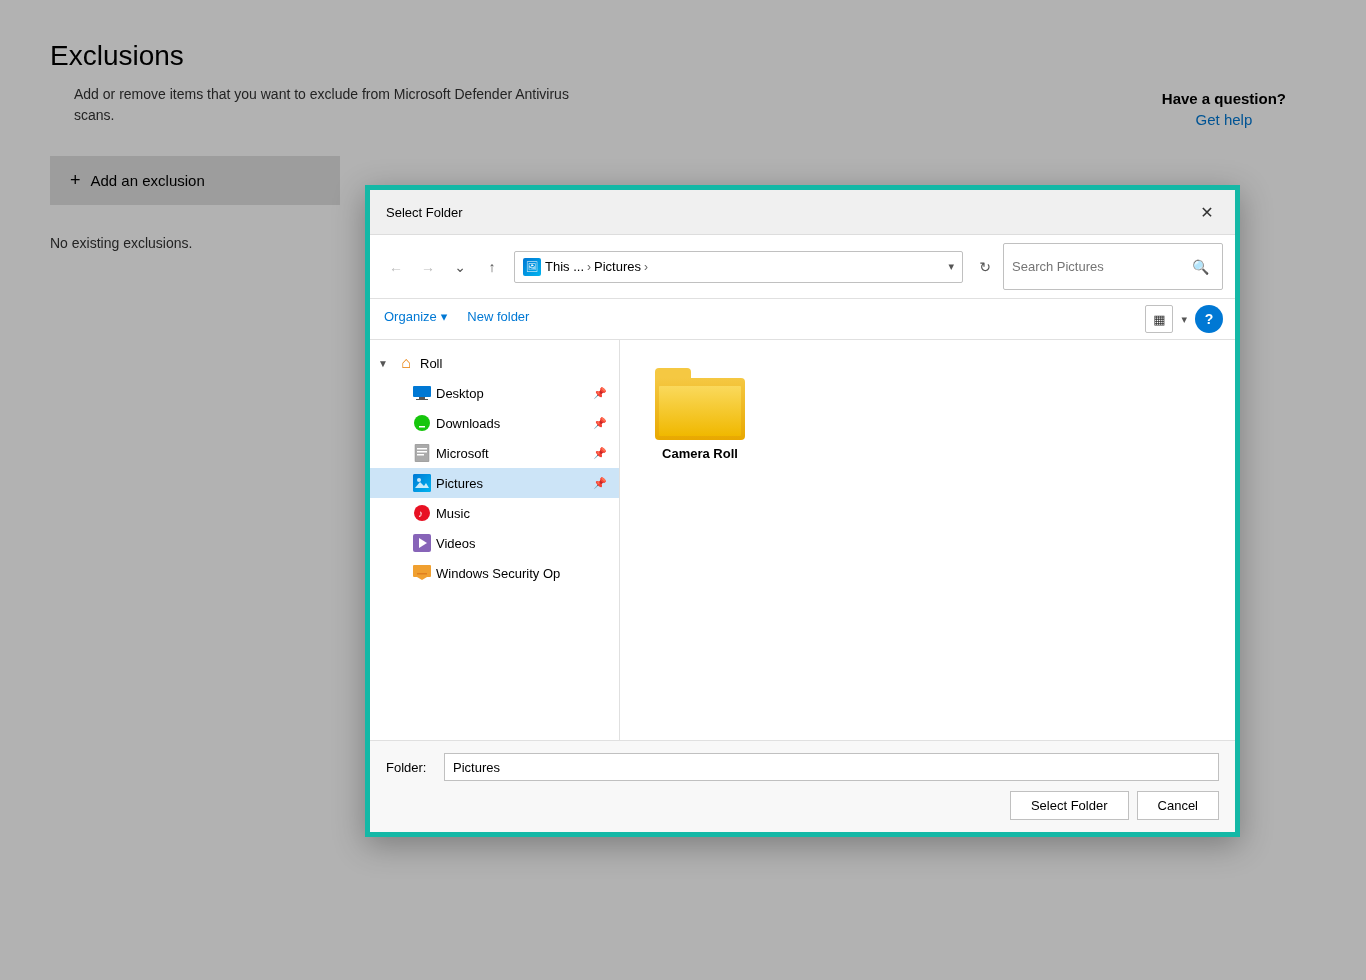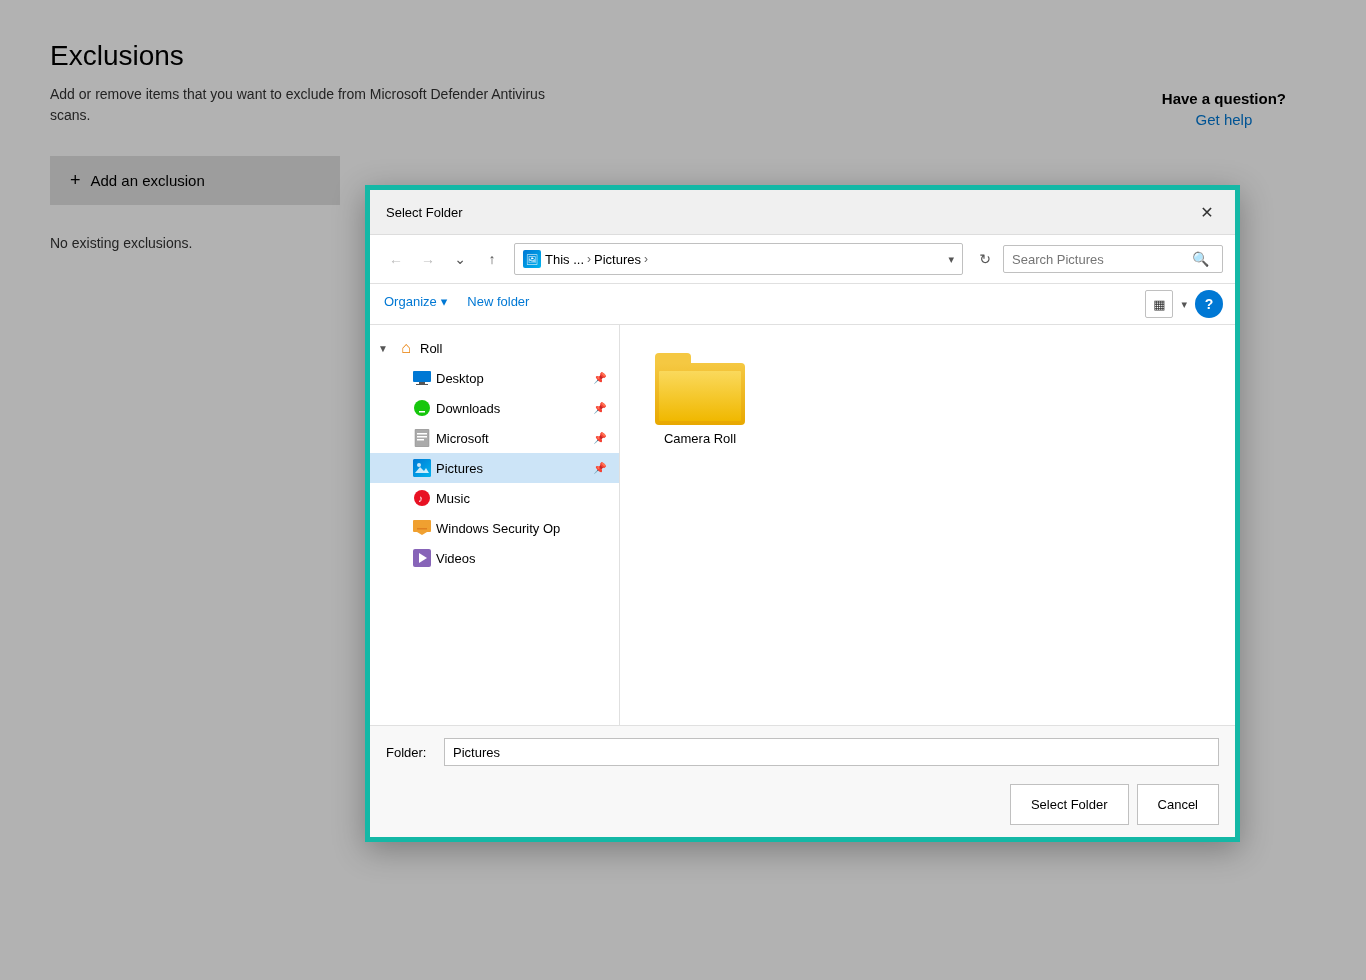--- a/index.html
+++ b/index.html
@@ -27,20 +27,21 @@
       color: #000;
       margin-bottom: 12px;
     }
 
     .page-description {
       font-size: 14px;
       color: #333;
       max-width: 500px;
       line-height: 1.5;
       margin-bottom: 30px;
+      margin-left: 24px;
     }
 
     .help-section {
       position: absolute;
       top: 90px;
       right: 80px;
       text-align: center;
     }
 
     .help-question {
@@ -218,21 +219,21 @@
       color: #555;
     }
 
     .search-box {
       display: flex;
       align-items: center;
       border: 1px solid #c0c0c0;
       border-radius: 2px;
       padding: 4px 8px;
       background: #fff;
-      height: 28px;
+      height: 47px;
       width: 220px;
     }
 
     .search-box input {
       border: none;
       outline: none;
       font-size: 13px;
       color: #999;
       width: 180px;
       background: transparent;
@@ -379,20 +380,21 @@
     }
 
     .folder-item {
       display: flex;
       flex-direction: column;
       align-items: center;
       width: 120px;
       cursor: pointer;
       padding: 8px;
       border-radius: 2px;
+      font-weight: bold;
     }
 
     .folder-icon {
       width: 90px;
       height: 72px;
       position: relative;
     }
 
     
     .folder-body {
@@ -436,21 +438,21 @@
     
     .dialog-footer {
       border-top: 1px solid #e0e0e0;
       padding: 12px 16px;
       background: #f8f8f8;
     }
 
     .folder-field {
       display: flex;
       align-items: center;
-      margin-bottom: 18px;
+      margin-bottom: 10px;
       gap: 8px;
     }
 
     .folder-label {
       font-size: 13px;
       color: #000;
       width: 50px;
       flex-shrink: 0;
     }
 
@@ -472,21 +474,21 @@
     .btn-select {
       padding: 6px 20px;
       font-size: 13px;
       background: #fff;
       border: 1px solid #c0c0c0;
       cursor: pointer;
       color: #000;
     }
 
     .btn-cancel {
-      padding: 12px 20px;
+      padding: 6px 20px;
       font-size: 13px;
       background: #fff;
       border: 1px solid #c0c0c0;
       cursor: pointer;
       color: #000;
     }
 
     
     ::-webkit-scrollbar { width: 8px; }
     ::-webkit-scrollbar-track { background: #f0f0f0; }
@@ -642,38 +644,38 @@
             <circle cx="9" cy="9" r="8" fill="#e81123"></circle>
             <text x="5" y="13" font-size="10" fill="#fff">♪</text>
           </svg>
         </span>
         <span class="nav-label">Music</span>
       </div>
 
       <div class="nav-item nav-item-indent">
         <span class="expand-arrow"></span>
         <span class="nav-icon">
+          <svg width="18" height="18" viewBox="0 0 18 18">
+            <rect x="0" y="0" width="18" height="18" rx="2" fill="#8764b8"></rect>
+            <polygon points="6,4 6,14 14,9" fill="#fff"></polygon>
+          </svg>
+        </span>
+        <span class="nav-label">Videos</span>
+      </div>
+
+      <div class="nav-item nav-item-indent">
+        <span class="expand-arrow"></span>
+        <span class="nav-icon">
           <svg width="18" height="16" viewBox="0 0 18 16">
             <rect x="0" y="0" width="18" height="12" rx="1" fill="#f0a030"></rect>
             <rect x="4" y="8" width="10" height="1.5" fill="#e08020"></rect>
             <polygon points="4,12 9,15 14,12" fill="#f0a030"></polygon>
           </svg>
         </span>
         <span class="nav-label">Windows Security Op</span>
-      </div>
-
-      <div class="nav-item nav-item-indent">
-        <span class="expand-arrow"></span>
-        <span class="nav-icon">
-          <svg width="18" height="18" viewBox="0 0 18 18">
-            <rect x="0" y="0" width="18" height="18" rx="2" fill="#8764b8"></rect>
-            <polygon points="6,4 6,14 14,9" fill="#fff"></polygon>
-          </svg>
-        </span>
-        <span class="nav-label">Videos</span>
       </div>
 
     </div>
 
     <div class="dialog-main">
 
       <div class="folder-item">
         <div class="folder-icon">
           <div class="folder-tab"></div>
           <div class="folder-body">

